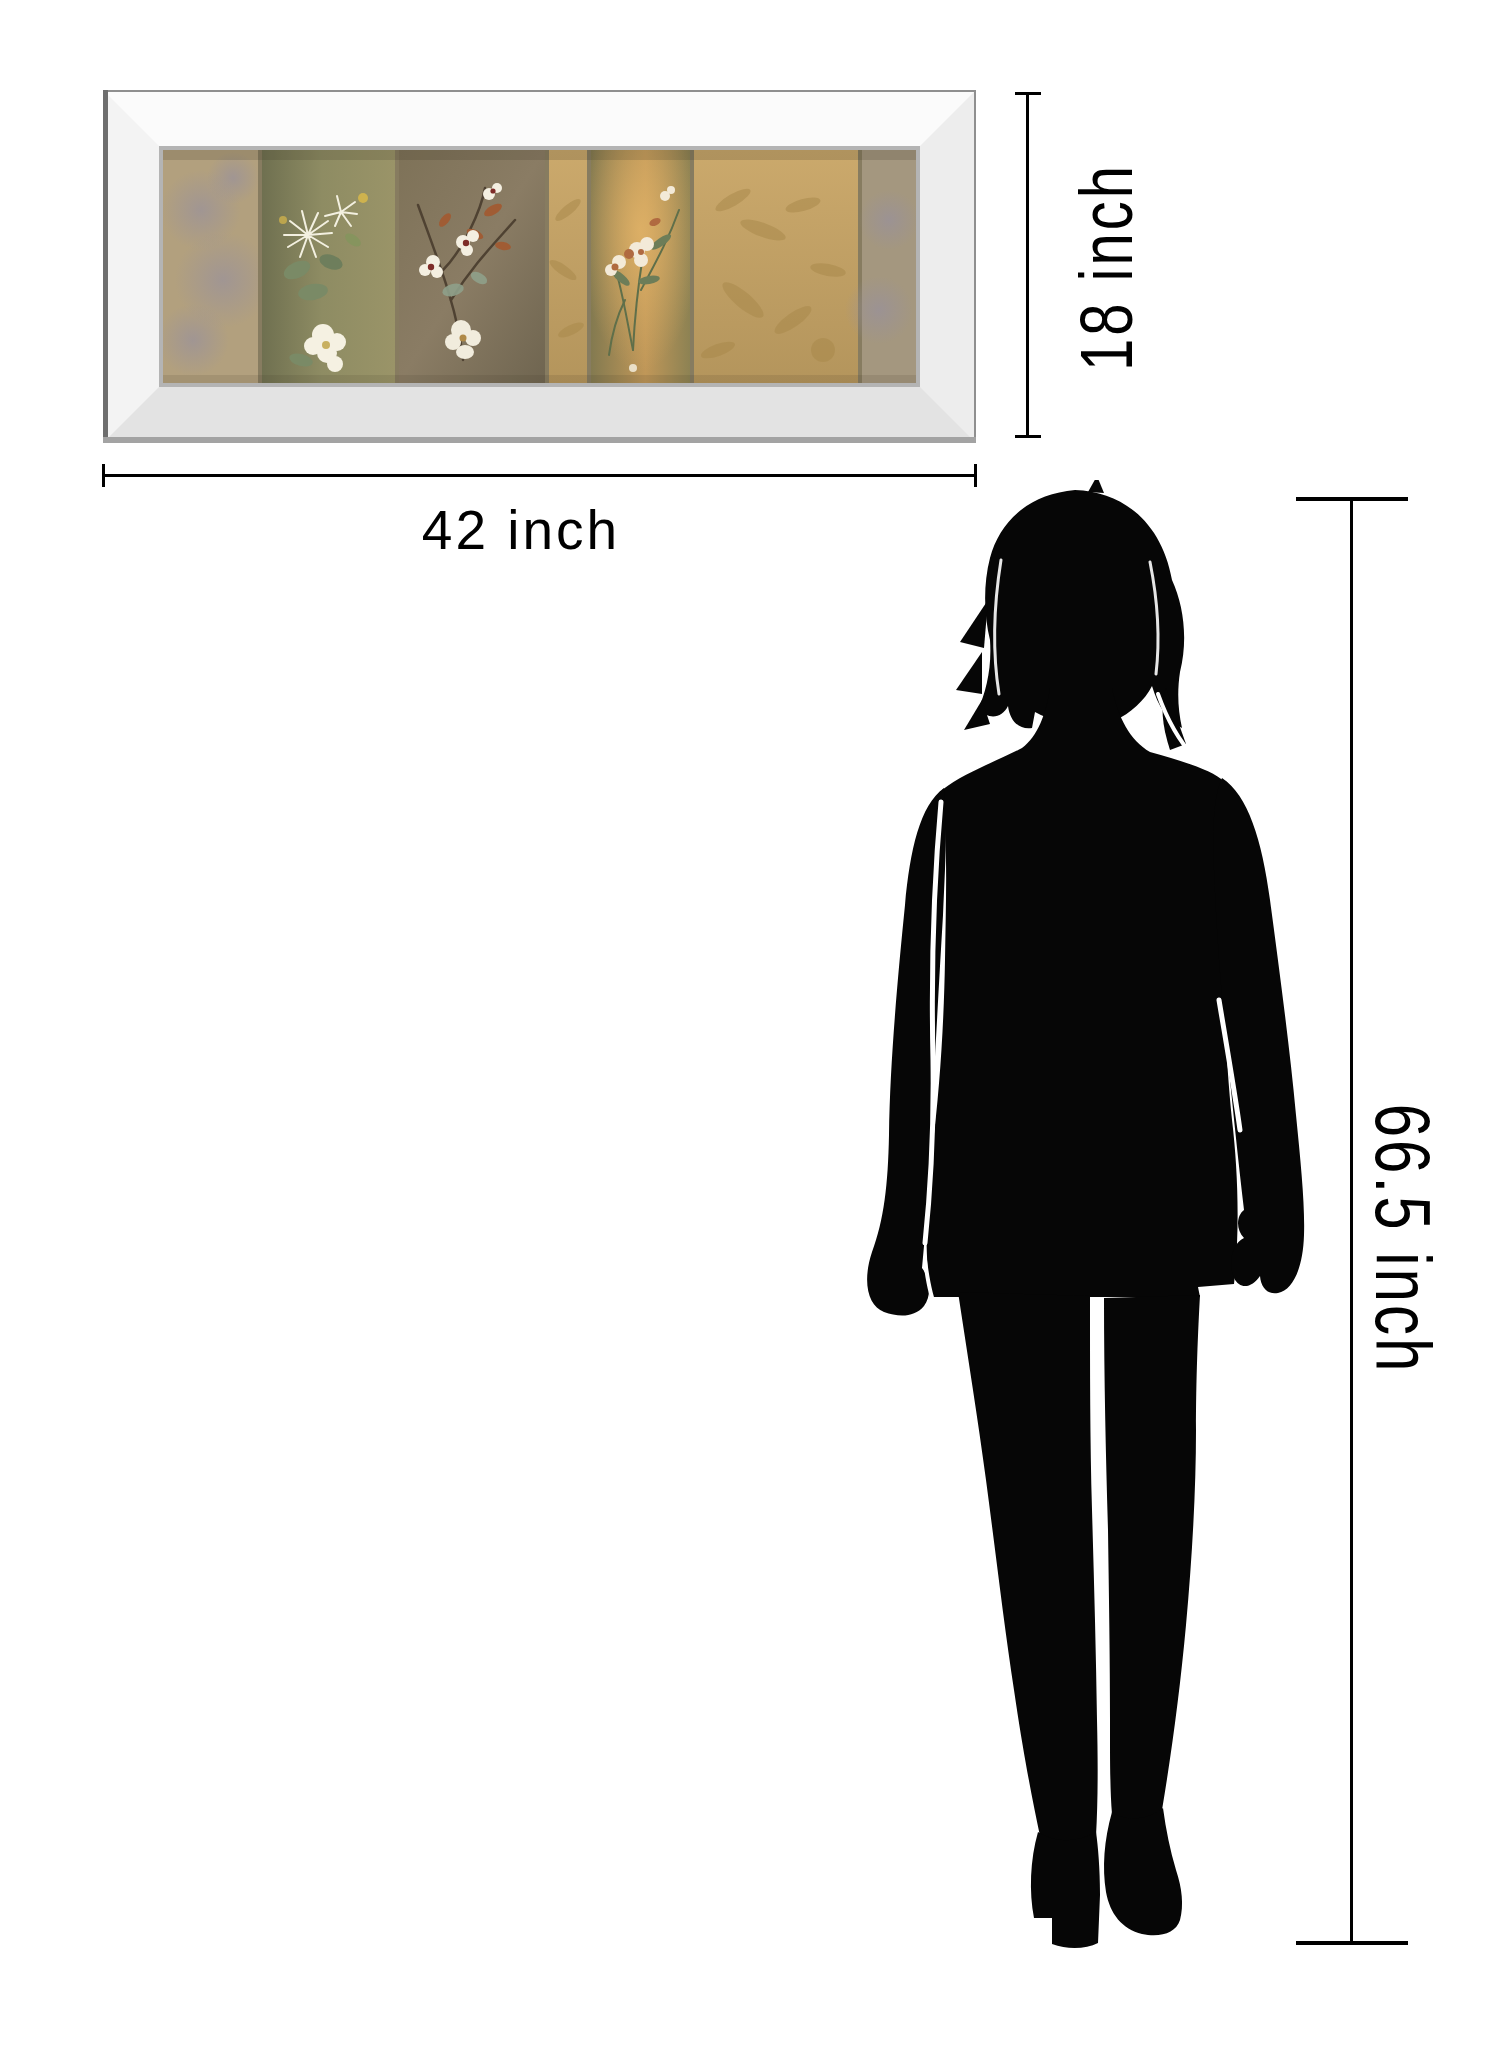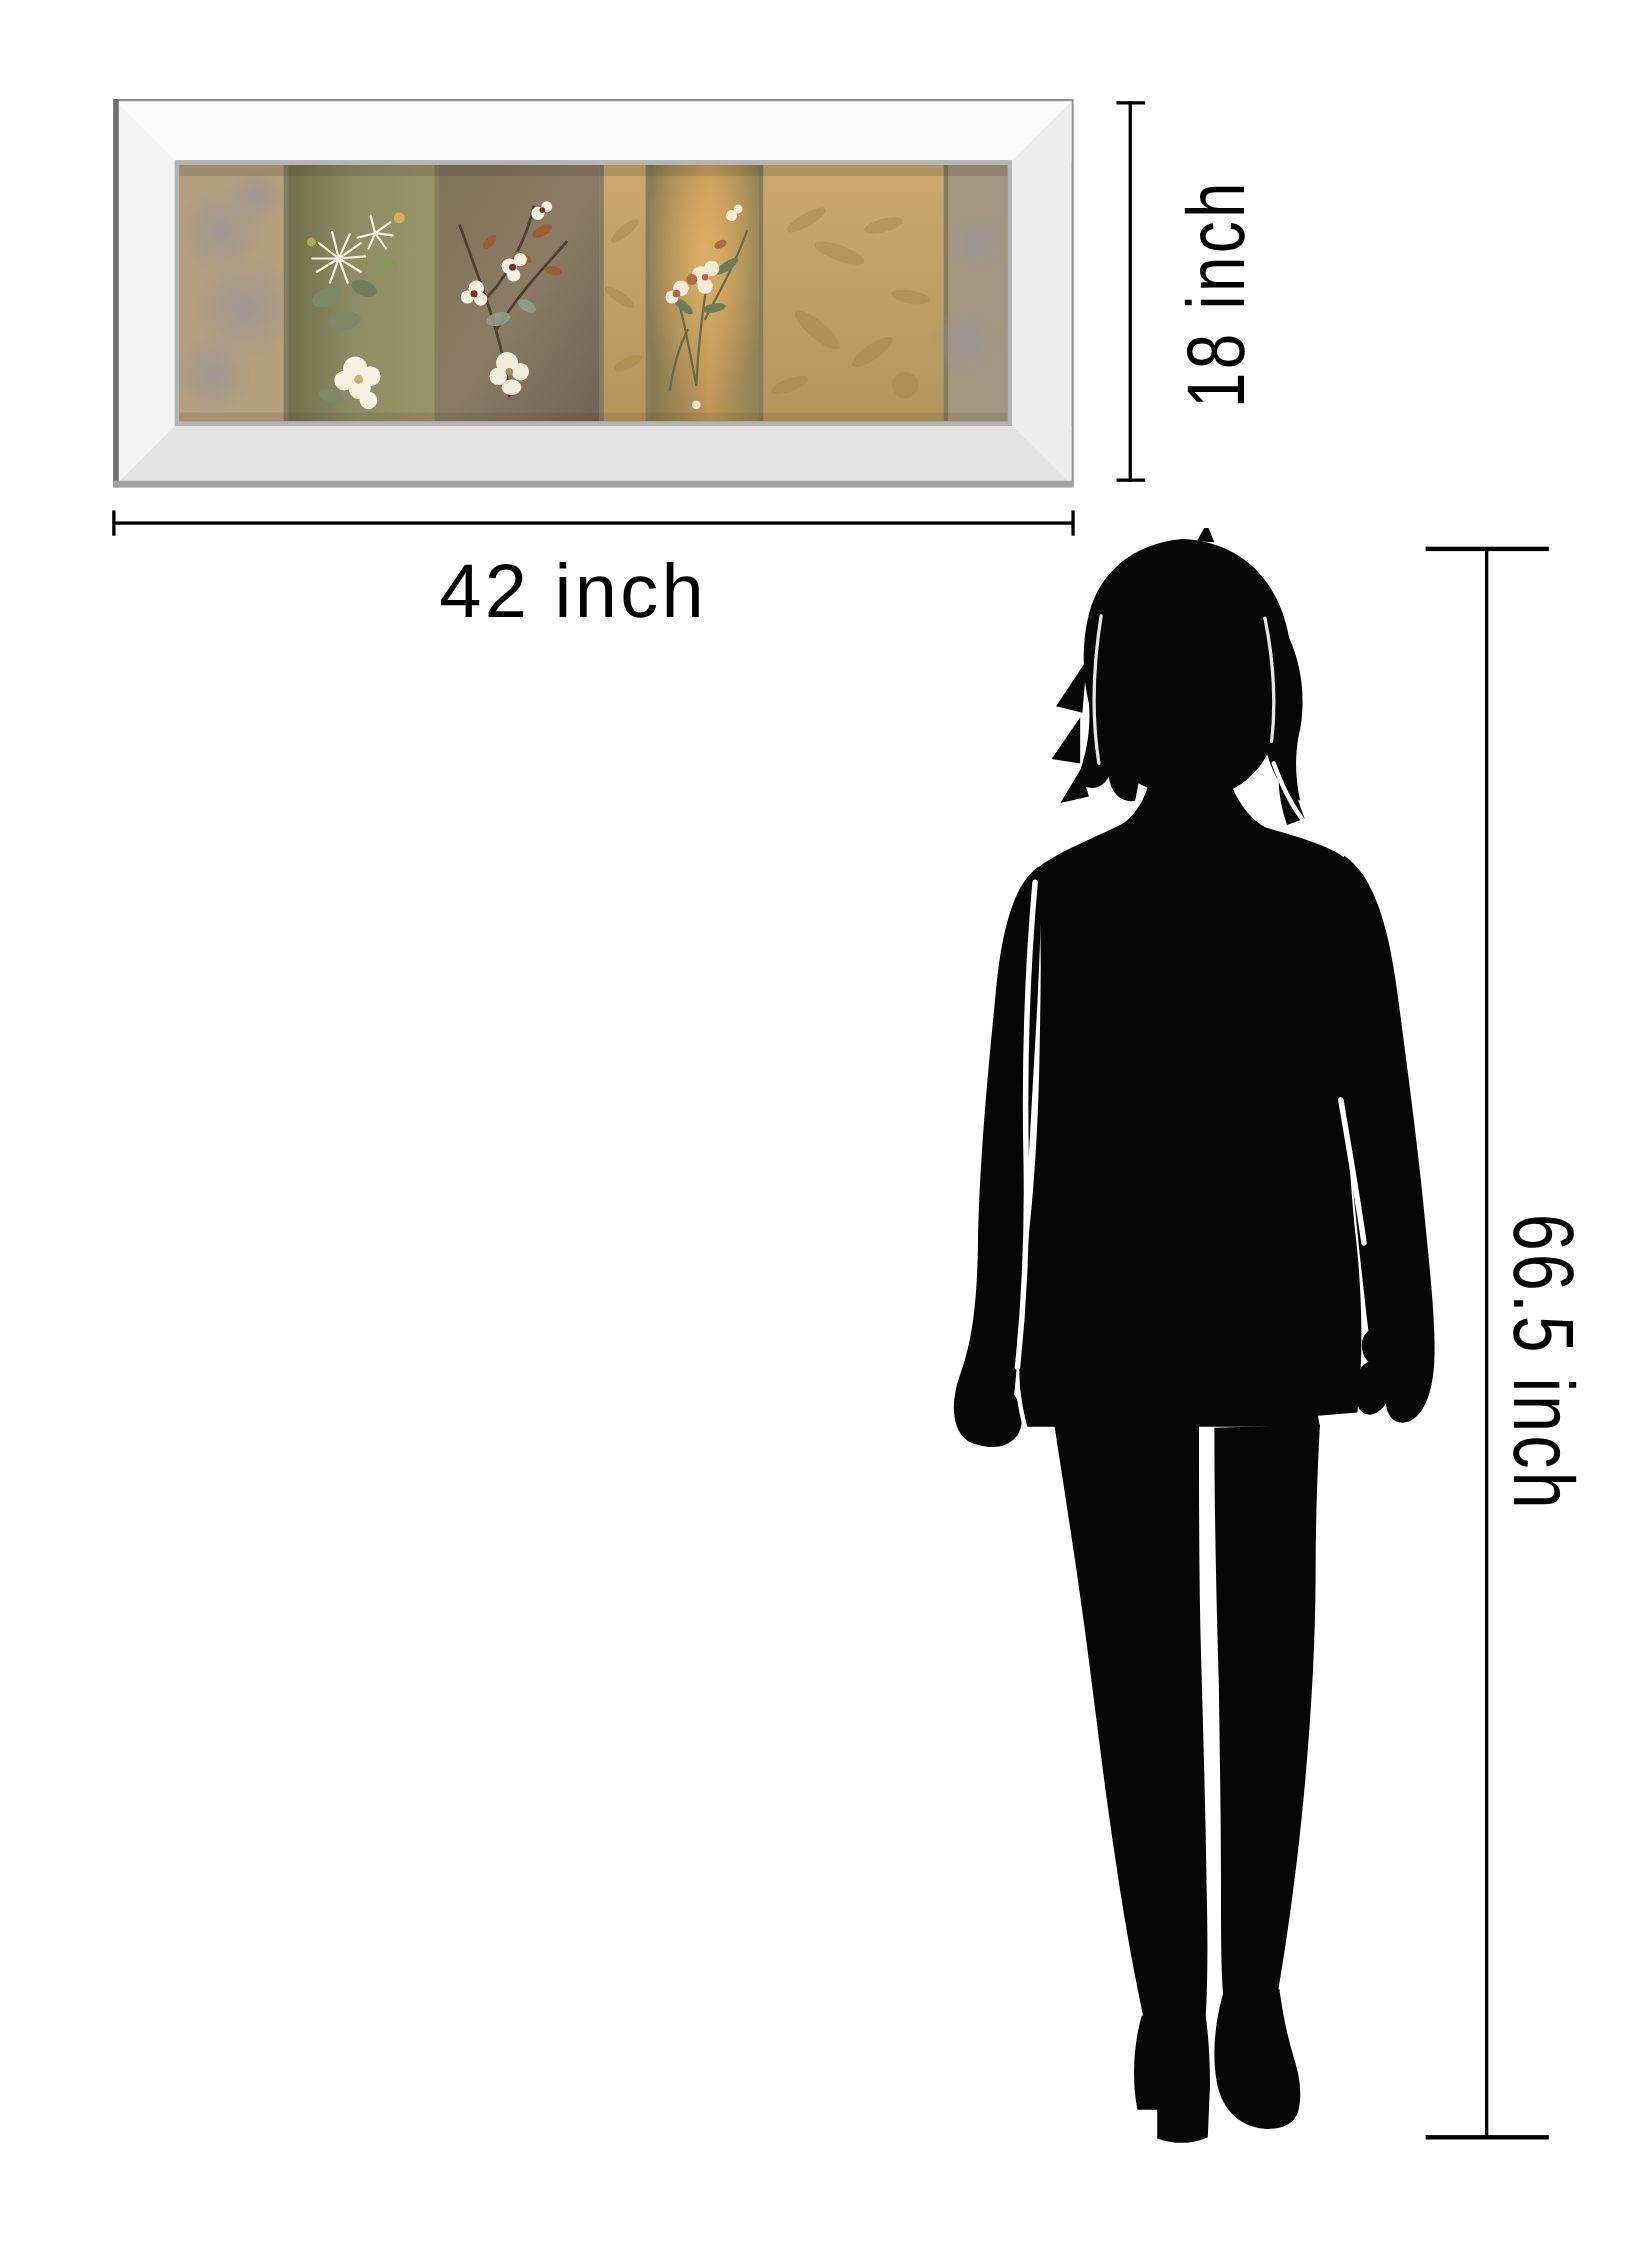--- a/index.html
+++ b/index.html
@@ -24,21 +24,21 @@
   .w-cap-r{left:974px;top:464px;width:3px;height:23px;}
   .h-line{left:1026px;top:92px;width:3px;height:346px;}
   .h-cap-t{left:1015px;top:92px;width:26px;height:3px;}
   .h-cap-b{left:1015px;top:435px;width:26px;height:3px;}
   .p-line{left:1350px;top:498px;width:3px;height:1446px;}
   .p-cap-t{left:1296px;top:497px;width:112px;height:4px;}
   .p-cap-b{left:1296px;top:1941px;width:112px;height:4px;}
 
   
   .dim-label{color:#000;white-space:nowrap;letter-spacing:3px;}
-  .label-w{left:521px;top:498px;font-size:69px;transform:translateX(-50%);}
+  .label-w{left:521px;top:498px;font-size:55px;transform:translateX(-50%);}
   .label-h{left:1106px;top:267px;font-size:58px;
            transform:translate(-50%,-50%) rotate(-90deg) scaleY(1.28);}
   .label-p{left:1403px;top:1239px;font-size:60px;
            transform:translate(-50%,-50%) rotate(90deg) scaleY(1.3);}
 
   
   .silhouette{left:850px;top:480px;width:520px;height:1480px;display:block;}
 </style>
 </head>
 <body>

